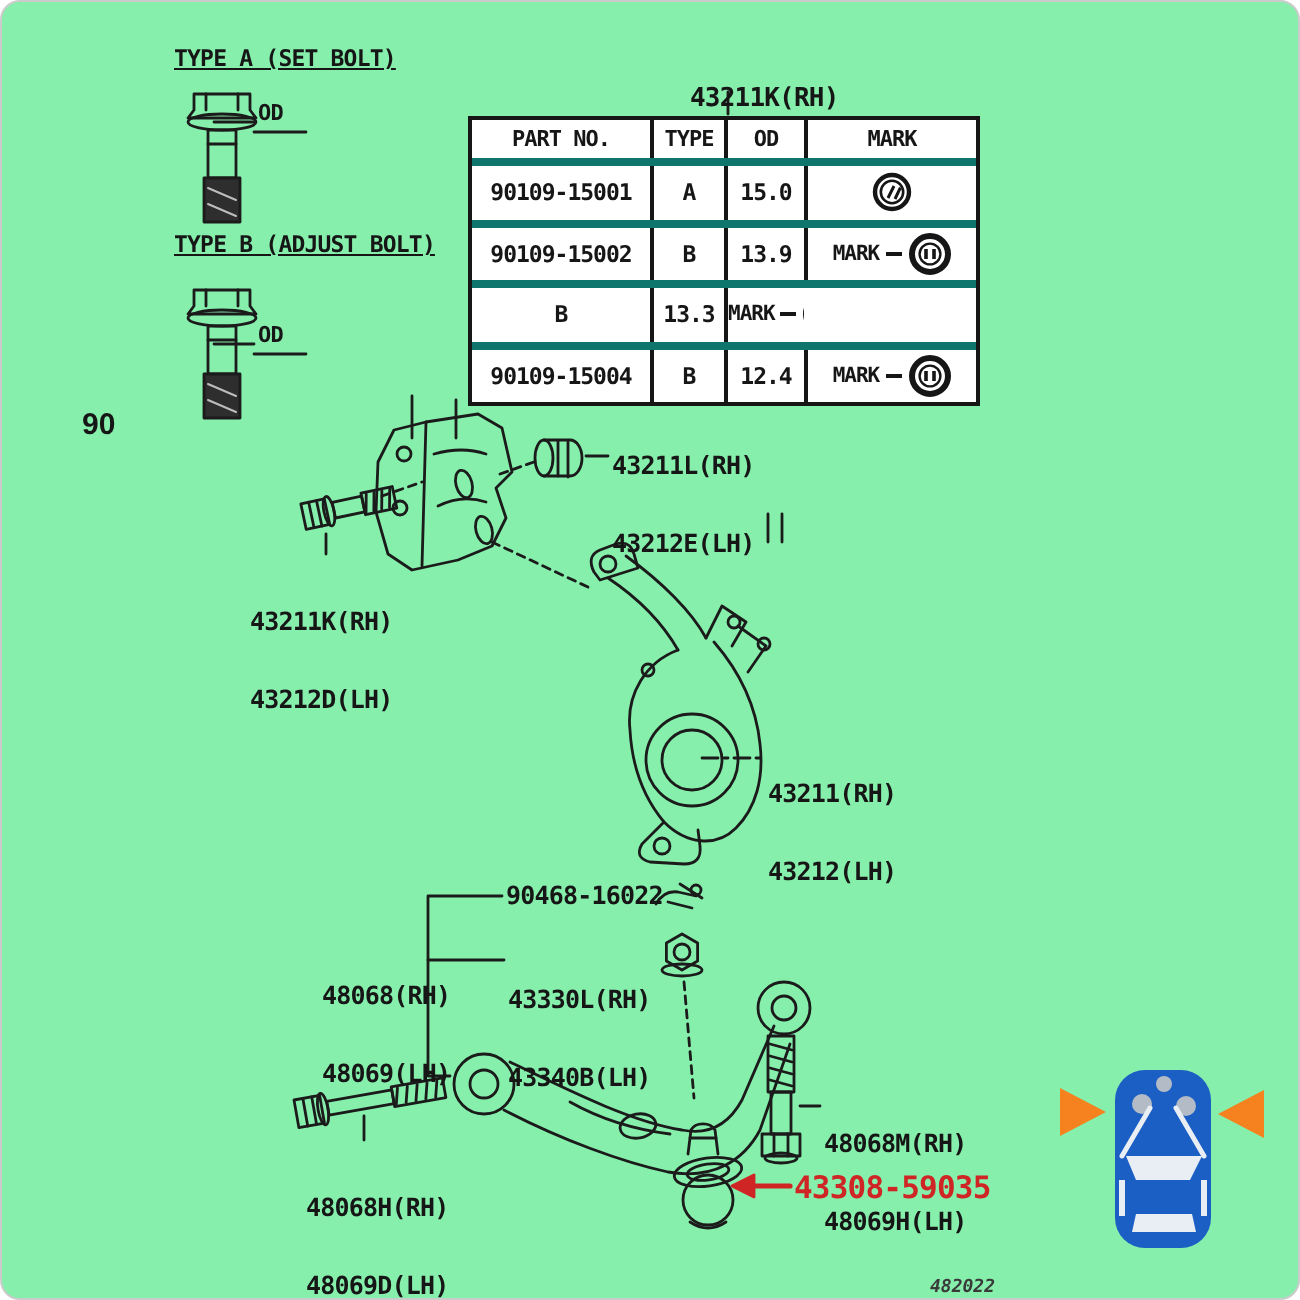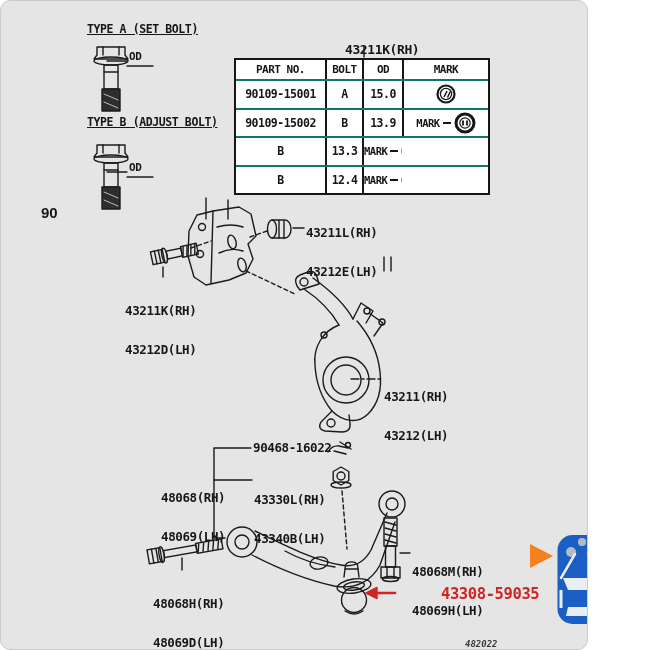--- a/index.html
+++ b/index.html
@@ -1,39 +1,39 @@
 <!DOCTYPE html>
 <html><head>
 <meta charset="utf-8">
 <style>
   * { margin:0; padding:0; box-sizing:border-box; }
   html,body { background:#fff; }
   .canvas {
-    position:relative; width:588px; height:650px; background:#e5e5e5;
+    position:relative; width:650px; height:650px; background:#86efac;
     border:1px solid #cbcbcb; border-radius:10px; overflow:hidden;
     font-family:"DejaVu Sans Mono","Liberation Mono",monospace;
   }
   svg.art { position:absolute; left:0; top:0; }
   .lbl {
     position:absolute; font-weight:bold; color:#161616;
     font-size:12.5px; line-height:12.5px; letter-spacing:-0.4px; white-space:pre;
   }
   .lbl.two { line-height:13px; }
   .underlined { text-decoration:underline; }
   .small-od { font-size:11px; }
   .page-ref { font-family:"Liberation Sans",sans-serif; font-size:15px; letter-spacing:0; }
-  .red { color:#d02525; font-size:15.5px; line-height:16px;margin-left:44px; }
+  .red { color:#d02525; font-size:15.5px; line-height:16px; }
   .footer-code { font-size:9px; font-style:italic; font-weight:bold; color:#3a3a3a; letter-spacing:0; }
   
   .tbl {
     position:absolute; left:233px; top:57px; width:256px;
     border:2px solid #161616; background:#fff;
   }
   .tr { display:grid; grid-template-columns:89px 37px 40px 86px; }
-  .tr + .tr { border-top:2px solid #0f766e; }
+  .tr + .tr { border-top:4px solid #0f766e; }
   .td {
     height:26.5px; display:flex; align-items:center; justify-content:center;
     font-weight:bold; font-size:11.5px; letter-spacing:-0.5px; color:#161616;
   }
   .tr.head .td { height:19px; font-size:11px; }
   .td + .td { border-left:2px solid #161616; }
   .mark-cell { gap:3px; }
   .mark-dash { width:8px; height:2px; background:#161616; flex:0 0 auto; }
   .mark-cell .mlabel { font-size:10.5px; }
 </style>
@@ -222,21 +222,21 @@
   <div class="lbl page-ref" style="left:40px; top:206px;">90</div>
 
   <div class="lbl two" style="left:344px; top:16px; font-size:13px;">
     <div>43211K(RH)</div>
     <div>43212D(LH)</div>
   </div>
 
   <div class="tbl">
     <div class="tr head">
       <div class="td">PART NO.</div>
-      <div class="td">BOLT</div>
+      <div class="td">TYPE</div>
       <div class="td">OD</div>
       <div class="td">MARK</div>
     </div>
 
     <div class="tr">
       <div class="td">90109-15001</div>
       <div class="td">A</div>
       <div class="td">15.0</div>
       <div class="td mark-cell">
         <svg width="22" height="22" fill="none" stroke="#161616">
@@ -270,20 +270,21 @@
         <span class="mark-dash"></span>
         <svg width="22" height="22" fill="none" stroke="#161616">
             <circle cx="11" cy="11" r="9" stroke-width="3"></circle>
             <circle cx="11" cy="11" r="5.2" stroke-width="1.2"></circle>
             <path d="M9,8.5 V13.5 M13,8.5 V13.5" stroke-width="1.8"></path>
           </svg>
       </div>
     </div>
 
     <div class="tr">
+      <div class="td">90109-15004</div>
       <div class="td">B</div>
       <div class="td">12.4</div>
       <div class="td mark-cell">
         <span class="mlabel">MARK</span>
         <span class="mark-dash"></span>
         <svg width="22" height="22" fill="none" stroke="#161616">
             <circle cx="11" cy="11" r="9" stroke-width="3"></circle>
             <circle cx="11" cy="11" r="5.2" stroke-width="1.2"></circle>
             <path d="M9,8.5 V13.5 M13,8.5 V13.5" stroke-width="1.8"></path>
           </svg>

